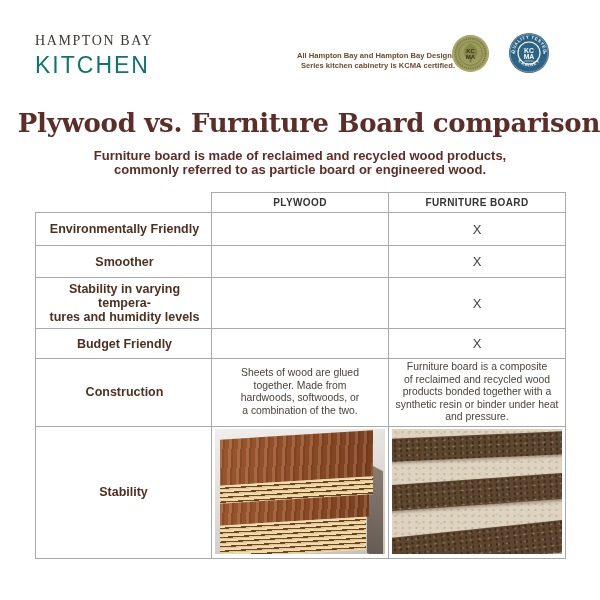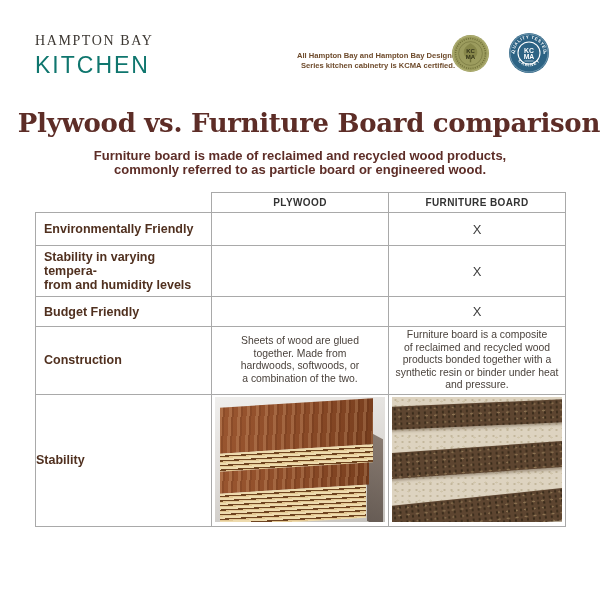--- a/index.html
+++ b/index.html
@@ -25,21 +25,21 @@
   .subtitle { position:absolute; left:0; top:149px; width:600px; text-align:center;
     font-size:13px; font-weight:bold; line-height:14px; color:#5d2d27; white-space:pre-line; }
 
   
   table.compare { position:absolute; left:35px; top:192px; width:530px;
     border-collapse:collapse; table-layout:fixed; }
   .compare col.c1 { width:176px; } .compare col.c2 { width:177px; } .compare col.c3 { width:177px; }
   .compare th, .compare td { border:1px solid #a9a9a9; vertical-align:middle;margin-top:31px; }
   .compare th.blank { border:none; background:transparent; }
   .compare th { height:20px; font-size:10px; font-weight:bold; color:#333333; letter-spacing:0.4px; text-align:center; }
-  .feature-label { font-size:12.5px; font-weight:bold; color:#50301f; text-align:left;
+  .feature-label { font-size:12.5px; font-weight:bold; color:#50301f; text-align:center;
     padding:4px 6px 4px 8px; white-space:pre-line; line-height:14px; }
   .xcell { text-align:center; font-size:13px; color:#3e3e3e; }
   .r1 td { height:33px; } .r2 td { height:28px; } .r3 td { height:32px; }
   .r4 td { height:34px; } .r5 td { height:30px; }
   .r-construction td { height:63px; }
   .cell-text { font-size:10.4px; line-height:12.6px; color:#4a423c; text-align:center;
     white-space:pre-line; padding:2px 4px; }
   .r-appearance td { height:131px; padding:0; }
   .photo-wrap { padding:2px 3px; height:131px; }
 
@@ -132,23 +132,28 @@
         <tr>
       <th class="blank"></th>
       <th>PLYWOOD</th>
       <th>FURNITURE BOARD</th>
     </tr>
     <tr class="r1">
       <td class="feature-label">Environmentally Friendly</td>
       <td class="xcell"></td>
       <td class="xcell">X</td>
     </tr>
+    <tr class="r3">
+      <td class="feature-label">Smoother</td>
+      <td class="xcell"></td>
+      <td class="xcell">X</td>
+    </tr>
     <tr class="r4">
       <td class="feature-label">Stability in varying tempera-
-from and humidity levels</td>
+tures and humidity levels</td>
       <td class="xcell"></td>
       <td class="xcell">X</td>
     </tr>
     <tr class="r5">
       <td class="feature-label">Budget Friendly</td>
       <td class="xcell"></td>
       <td class="xcell">X</td>
     </tr>
     <tr class="r-construction">
       <td class="feature-label">Construction</td>

